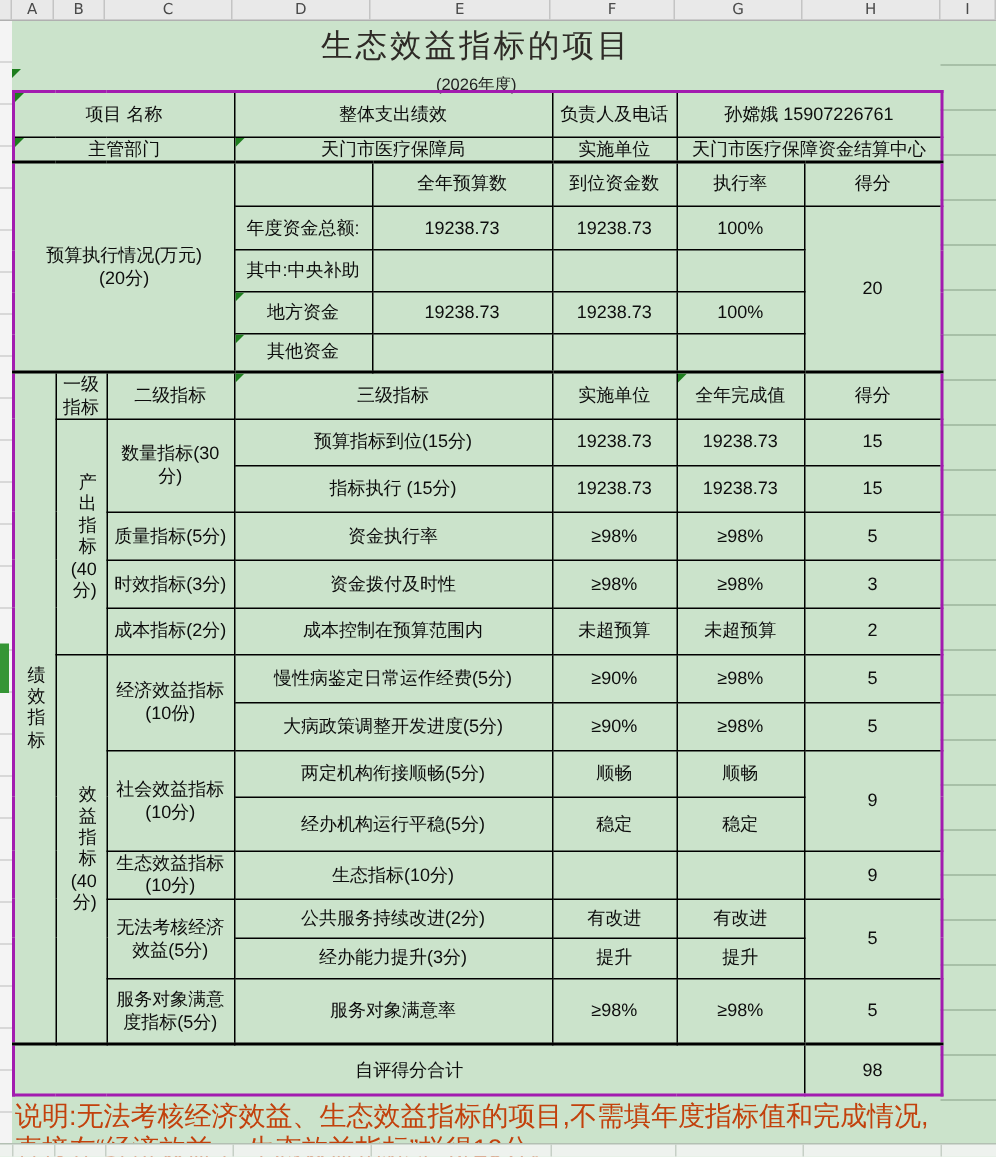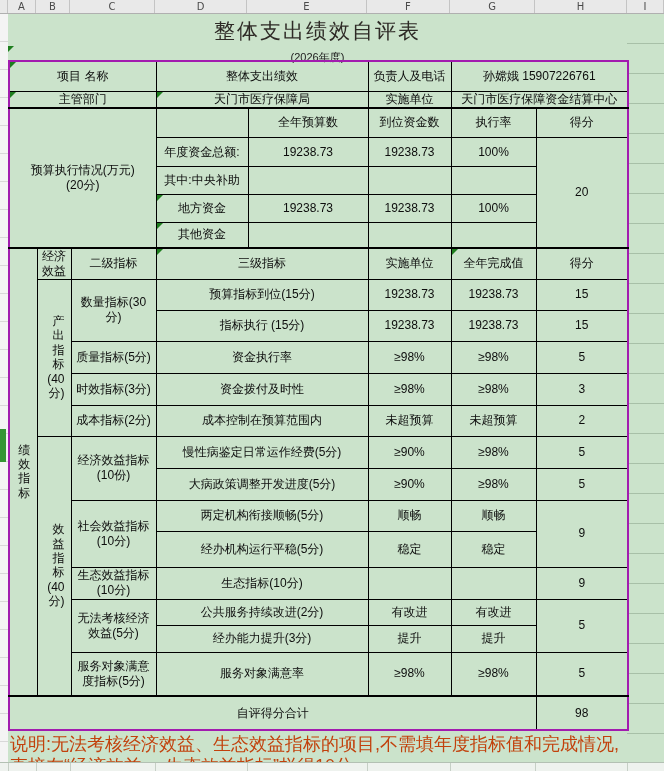--- a/index.html
+++ b/index.html
@@ -98,21 +98,21 @@
   <div class="ch" style="width:34px">B</div>
   <div class="ch" style="width:85px">C</div>
   <div class="ch" style="width:92px">D</div>
   <div class="ch" style="width:120px">E</div>
   <div class="ch" style="width:83px">F</div>
   <div class="ch" style="width:85px">G</div>
   <div class="ch" style="width:92px">H</div>
   <div class="ch" style="flex:1">I</div>
 </div>
 
-<div class="sheet-title">整体支出绩效自评表</div>
+<div class="sheet-title">生态效益指标的项目</div>
 <div class="sheet-subtitle tri-box" style="position:absolute;">(2026年度)</div>
 
 <table class="main">
   <colgroup>
     <col style="width:28px">
       <col style="width:34px">
       <col style="width:85px">
     <col style="width:92px">
       <col style="width:120px">
       <col style="width:83px">
@@ -168,21 +168,21 @@
     <td class="tri">其他资金</td>
     <td></td>
     <td></td>
     <td></td>
   </tr>
 
   <tr style="height:28px" class="bt2">
     <td rowspan="14">
       <span class="vtext narrow">绩效指标</span>
     </td>
-    <td>经济效益</td>
+    <td>一级指标</td>
     <td>二级指标</td>
     <td colspan="2" class="tri">三级指标</td>
     <td>实施单位</td>
     <td class="tri">全年完成值</td>
     <td>得分</td>
   </tr>
 
   <tr style="height:31px">
     <td rowspan="5"><span class="vtext">产出指标(40分)</span></td>
     <td rowspan="2">数量指标(30分)</td>

